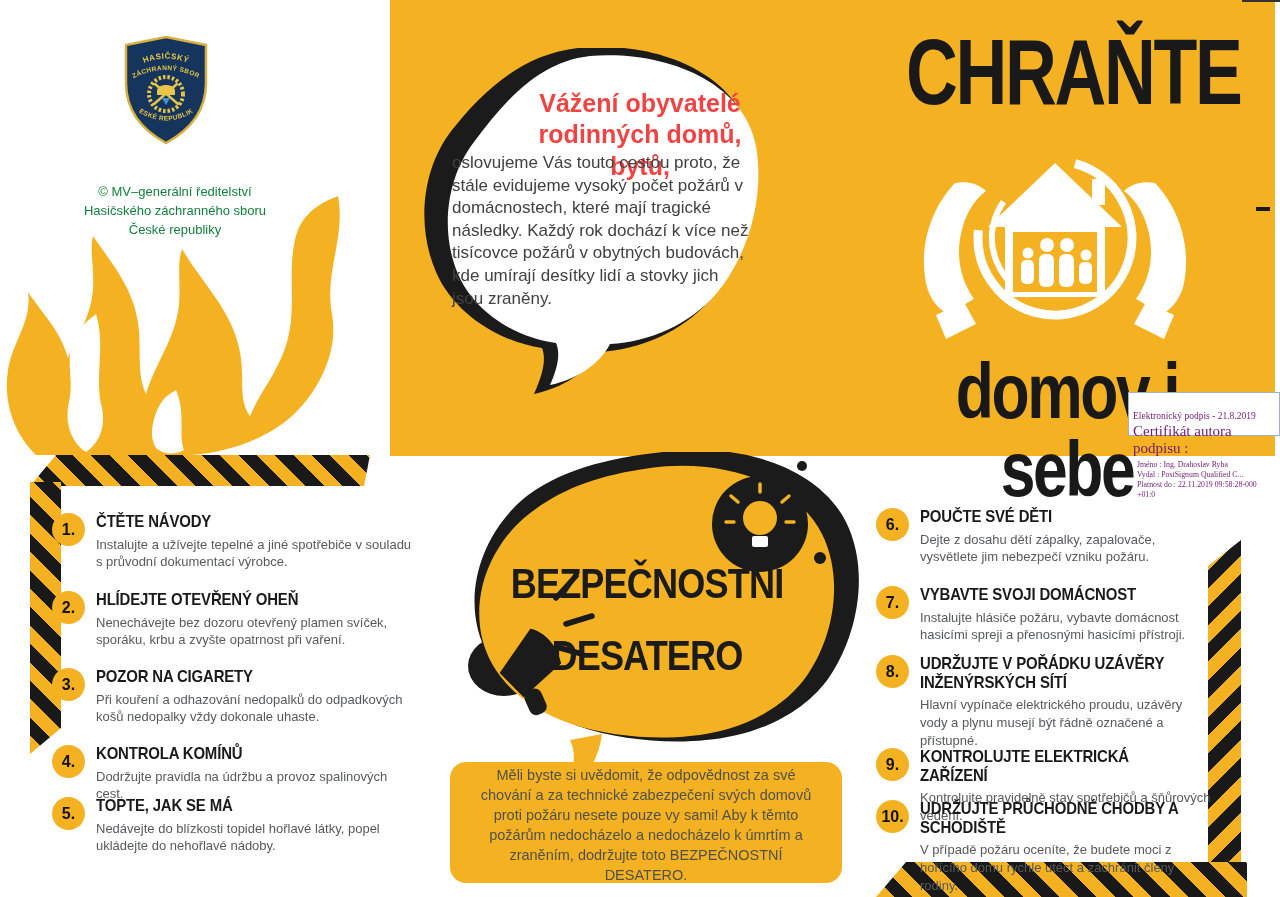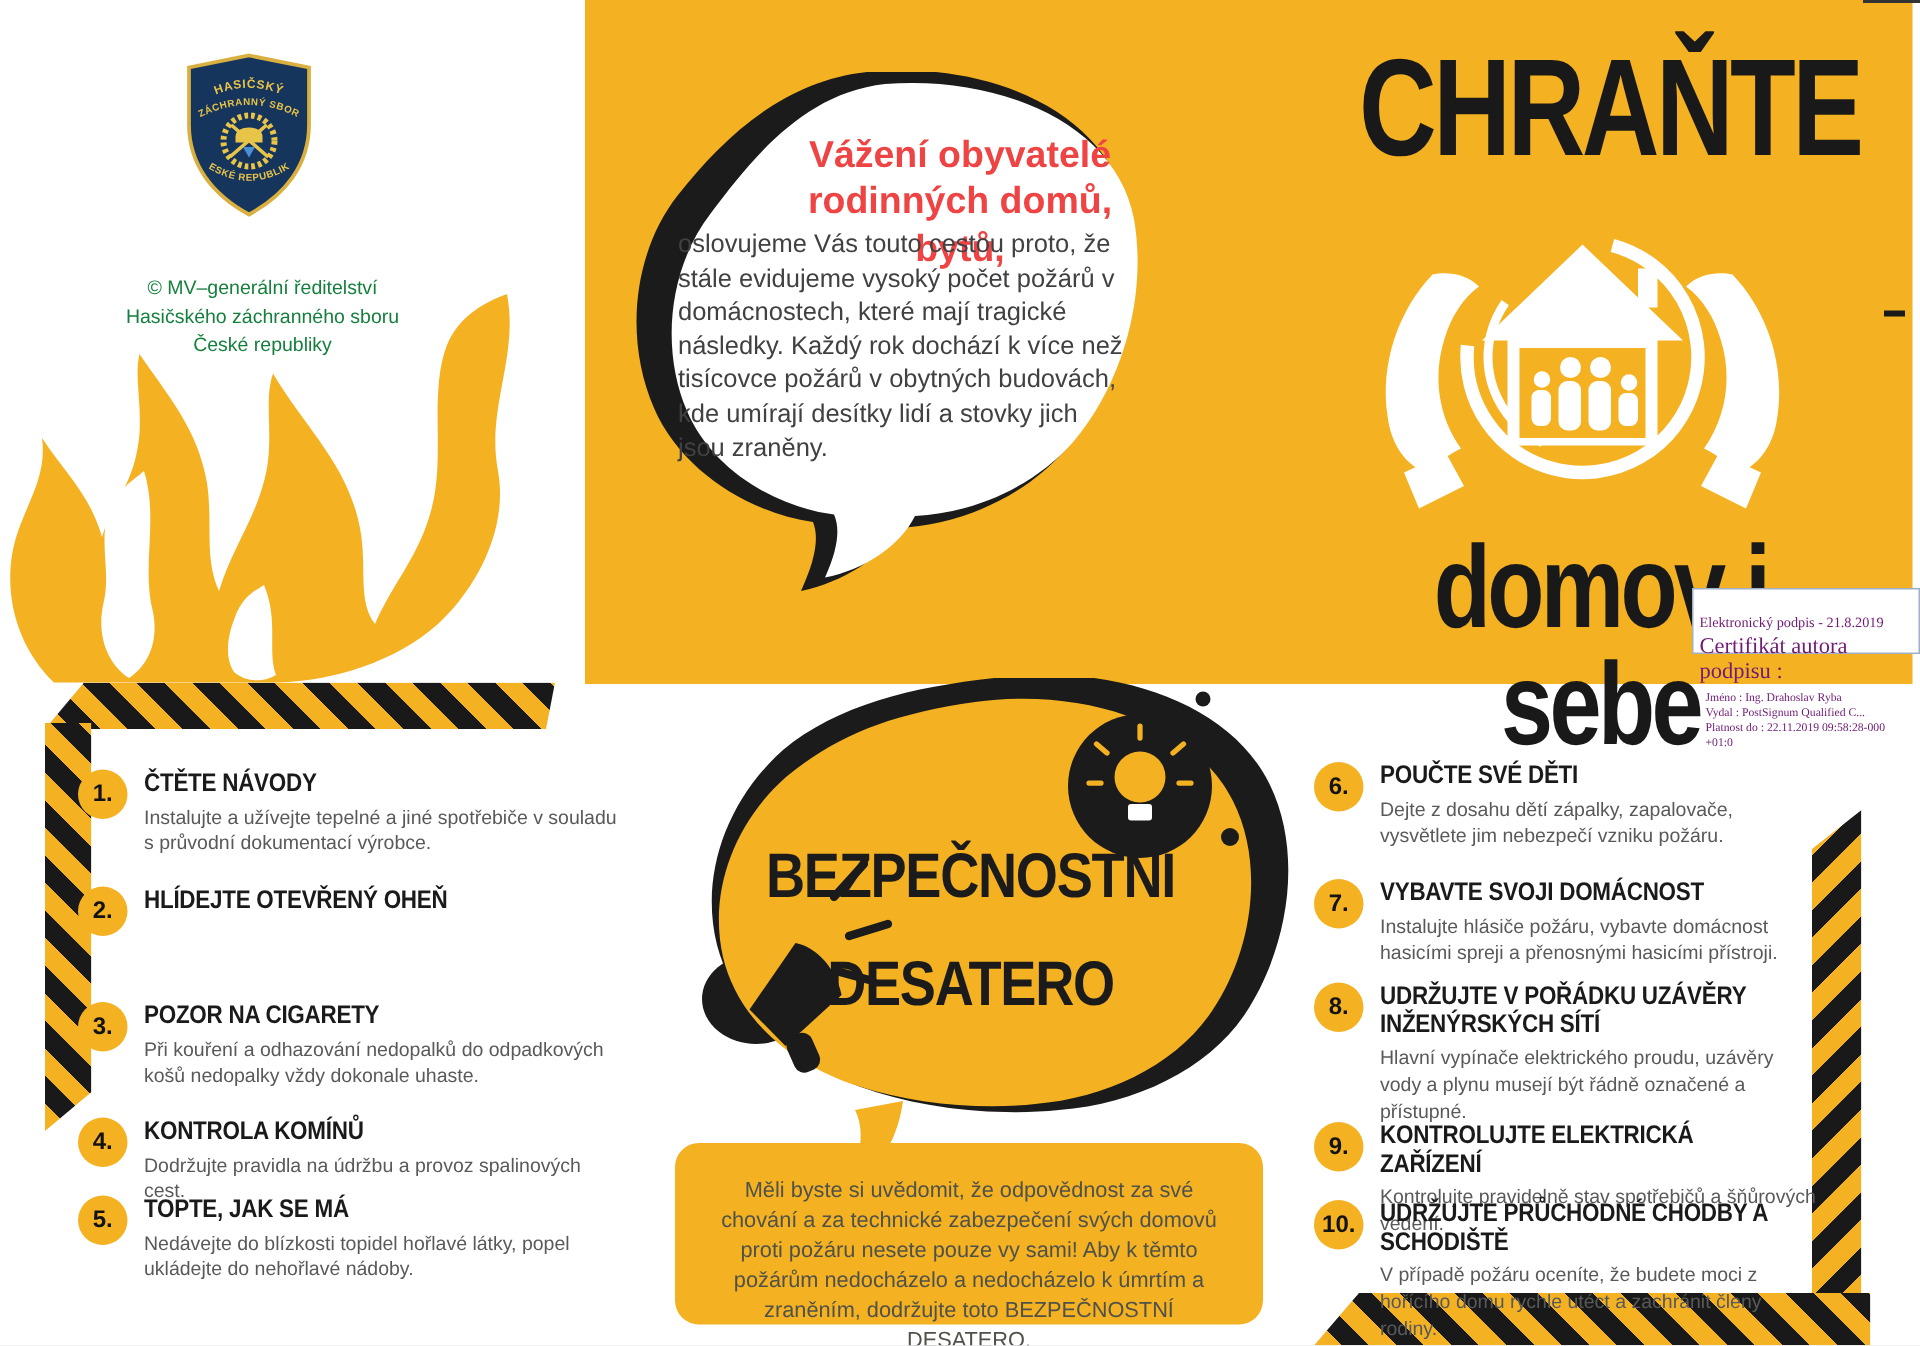--- a/index.html
+++ b/index.html
@@ -47,21 +47,21 @@
   .col-left .item-body{width:322px;}
   .col-right .item-body{width:292px;}
   .col-right .item-head{width:300px;}
 
   
   .desatero-1{left:462px;top:560px;width:370px;text-align:center;font-size:42px;font-weight:900;color:#1b1b1b;
               letter-spacing:-1px;transform:scaleX(.86);transform-origin:center;z-index:5;}
   .desatero-2{left:462px;top:632px;width:370px;text-align:center;font-size:42px;font-weight:900;color:#1b1b1b;
               letter-spacing:-1px;transform:scaleX(.86);transform-origin:center;z-index:5;}
   .footer-box{left:450px;top:762px;width:392px;height:121px;background:#F4B223;border-radius:16px;z-index:4;
-              box-sizing:border-box;padding:22px 20px;text-align:center;font-size:14.5px;line-height:1.38;color:#505149;}
+              box-sizing:border-box;padding:3px 20px;text-align:center;font-size:14.5px;line-height:1.38;color:#505149;}
 </style>
 </head>
 <body>
 
 <div id="canvas">
 
   <div class="abs yellow-panel"></div>
 
   <svg class="abs" style="left:122px;top:35px;z-index:2" width="88" height="112" viewBox="0 0 88 112">
     <path d="M44 2 L84 10 V48 C84 75 68 95 44 108 C20 95 4 75 4 48 V10 Z" fill="#16355C" stroke="#D9AF3F" stroke-width="2.5"></path>
@@ -170,20 +170,21 @@
       <div class="badge">1.</div>
       <div class="item-text">
         <div class="item-head">ČTĚTE NÁVODY</div>
         <div class="item-body">Instalujte a užívejte tepelné a jiné spotřebiče v souladu s průvodní dokumentací výrobce.</div>
       </div>
     </div>
     <div class="abs item" style="left:52px;top:591px">
       <div class="badge">2.</div>
       <div class="item-text">
         <div class="item-head">HLÍDEJTE OTEVŘENÝ OHEŇ</div>
+        <div class="item-body">Nenechávejte bez dozoru otevřený plamen svíček, sporáku, krbu a zvyšte opatrnost při vaření.</div>
       </div>
     </div>
     <div class="abs item" style="left:52px;top:668px">
       <div class="badge">3.</div>
       <div class="item-text">
         <div class="item-head">POZOR NA CIGARETY</div>
         <div class="item-body">Při kouření a odhazování nedopalků do odpadkových košů nedopalky vždy dokonale uhaste.</div>
       </div>
     </div>
     <div class="abs item" style="left:52px;top:745px">

